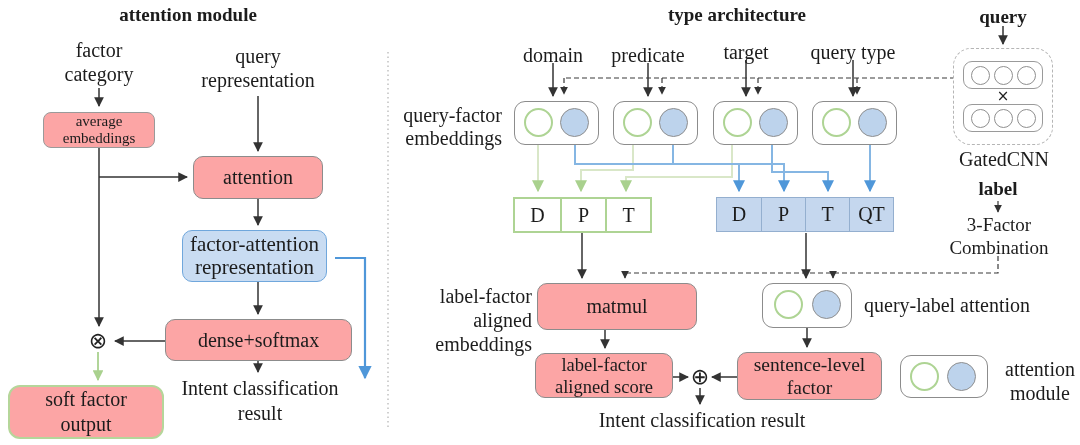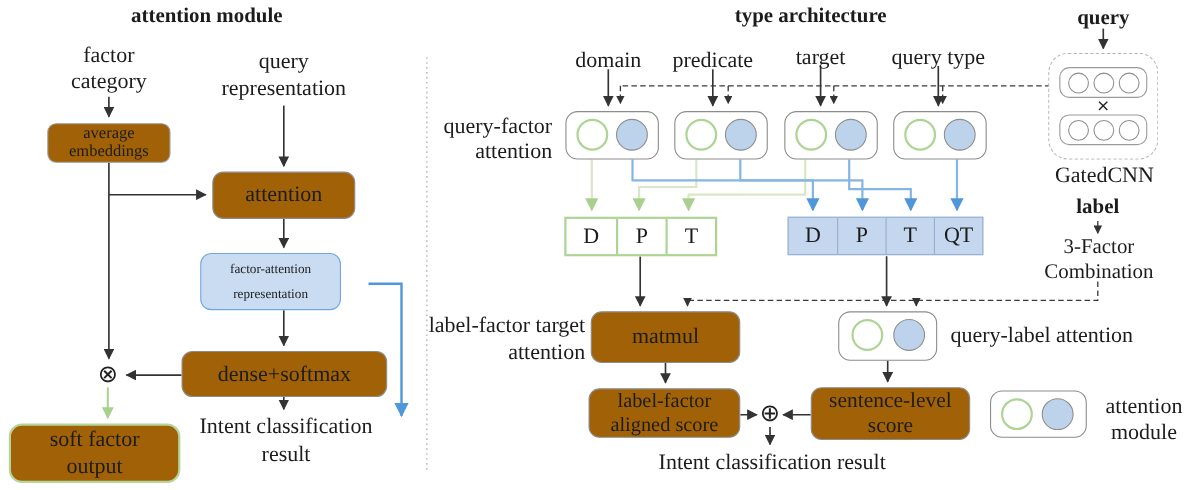--- a/index.html
+++ b/index.html
@@ -7,21 +7,21 @@
     position:relative;width:1080px;height:445px;background:#ffffff;overflow:hidden;
     font-family:"Liberation Serif","DejaVu Serif",serif;color:#1c1c1c;
   }
   #wires{position:absolute;left:0;top:0;z-index:0;}
   .abs{position:absolute;z-index:1;}
   .ctr{transform:translateX(-50%);}
   .lbl{text-align:center;line-height:24px;font-size:20px;}
   .title{font-weight:bold;font-size:19px;white-space:nowrap;}
   .box{
     position:absolute;z-index:1;display:flex;align-items:center;justify-content:center;
-    text-align:center;border:1.4px solid #8c8c8c;border-radius:10px;background:#a16207;
+    text-align:center;border:1.4px solid #8c8c8c;border-radius:10px;background:#fca5a5;
     box-sizing:border-box;
   }
   .bluebox{background:#c9dcf2;border:1.5px solid #70a7dc;}
   .greenbox{border:2.5px solid #b5d69a;border-radius:12px;}
   
   .strip{position:absolute;z-index:1;display:flex;box-sizing:border-box;}
   .strip .cell{
     display:flex;align-items:center;justify-content:center;
     font-size:20px;box-sizing:border-box;
   }
@@ -137,21 +137,21 @@
   <div class="abs ctr lbl" style="left:99px;top:38px;width:110px;">factor category</div>
 
   <div class="box" style="left:43px;top:112px;width:112px;height:36px;font-size:15px;line-height:17px;border-radius:8px;border-color:#9a9a9a;">
       <span>average embeddings</span>
     </div>
 
   <div class="box" style="left:193px;top:156px;width:130px;height:43px;font-size:20px;">
       <span>attention</span>
     </div>
 
-  <div class="box bluebox" style="left:182px;top:230px;width:128px;height:52px;font-size:12px;line-height:23px;padding:0 6px;">
+  <div class="box bluebox" style="left:182px;top:230px;width:145px;height:52px;font-size:21px;line-height:23px;padding:0 6px;">
       <span>factor-attention representation</span>
     </div>
 
   <div class="box" style="left:165px;top:319px;width:187px;height:42px;font-size:20px;">
       <span>dense+softmax</span>
     </div>
 
   <div class="op" style="left:98px;top:341px;">⊗</div>
 
   <div class="box greenbox" style="left:8px;top:385px;width:156px;height:54px;font-size:20px;line-height:25px;padding:0 22px;">
@@ -160,21 +160,21 @@
 
   <div class="abs ctr lbl" style="left:260px;top:376px;width:185px;line-height:25px;">Intent classification result</div>
 
   <div class="abs ctr title" style="left:737px;top:4px;">type architecture</div>
 
   <div class="abs ctr lbl" style="left:553px;top:43px;white-space:nowrap;">domain</div>
   <div class="abs ctr lbl" style="left:648px;top:43px;white-space:nowrap;">predicate</div>
   <div class="abs ctr lbl" style="left:746px;top:40px;white-space:nowrap;">target</div>
   <div class="abs ctr lbl" style="left:853px;top:40px;white-space:nowrap;">query type</div>
 
-  <div class="abs" style="left:382px;top:104px;width:120px;text-align:right;font-size:20px;line-height:23px;">query-factor attention</div>
+  <div class="abs" style="left:382px;top:104px;width:120px;text-align:right;font-size:20px;line-height:23px;">query-factor embeddings</div>
 
   <div class="attn" style="left:514px;top:101px;width:85px;height:44px;">
       <span class="c g"></span>
       <span class="c b"></span>
     </div>
   <div class="attn" style="left:613px;top:101px;width:85px;height:44px;">
       <span class="c g"></span>
       <span class="c b"></span>
     </div>
   <div class="attn" style="left:713px;top:101px;width:85px;height:44px;">
@@ -210,37 +210,37 @@
     <div class="cell">P</div>
     <div class="cell">T</div>
   </div>
   <div class="strip blue" style="left:716px;top:197px;">
     <div class="cell">D</div>
     <div class="cell">P</div>
     <div class="cell">T</div>
     <div class="cell">QT</div>
   </div>
 
-  <div class="abs" style="left:380px;top:284px;width:152px;text-align:right;font-size:20px;line-height:24px;">label-factor target attention</div>
-  <div class="box" style="left:537px;top:283px;width:136px;height:47px;font-size:20px;">
+  <div class="abs" style="left:380px;top:284px;width:152px;text-align:right;font-size:20px;line-height:24px;">label-factor aligned embeddings</div>
+  <div class="box" style="left:537px;top:283px;width:160px;height:47px;font-size:20px;">
       <span>matmul</span>
     </div>
 
   <div class="attn" style="left:762px;top:283px;width:90px;height:45px;">
       <span class="c g" style="left:11px;"></span>
       <span class="c b" style="left:49px;"></span>
     </div>
   <div class="abs" style="left:864px;top:294px;font-size:20px;white-space:nowrap;">query-label attention</div>
 
   <div class="box" style="left:535px;top:353px;width:138px;height:45px;font-size:18.5px;line-height:22px;">
       <span>label-factor aligned score</span>
     </div>
   <div class="op" style="left:700px;top:377px;">⊕</div>
   <div class="box" style="left:737px;top:352px;width:145px;height:48px;font-size:19.5px;line-height:23px;">
-      <span>sentence-level score</span>
+      <span>sentence-level factor</span>
     </div>
 
   <div class="attn" style="left:900px;top:355px;width:88px;height:43px;">
       <span class="c g" style="top:6px;"></span>
       <span class="c b" style="top:6px;left:46px;"></span>
     </div>
   <div class="abs" style="left:994px;top:357px;width:92px;text-align:center;font-size:20px;line-height:24px;">attention module</div>
 
   <div class="abs ctr" style="left:702px;top:409px;font-size:20px;white-space:nowrap;">Intent classification result</div>
 

